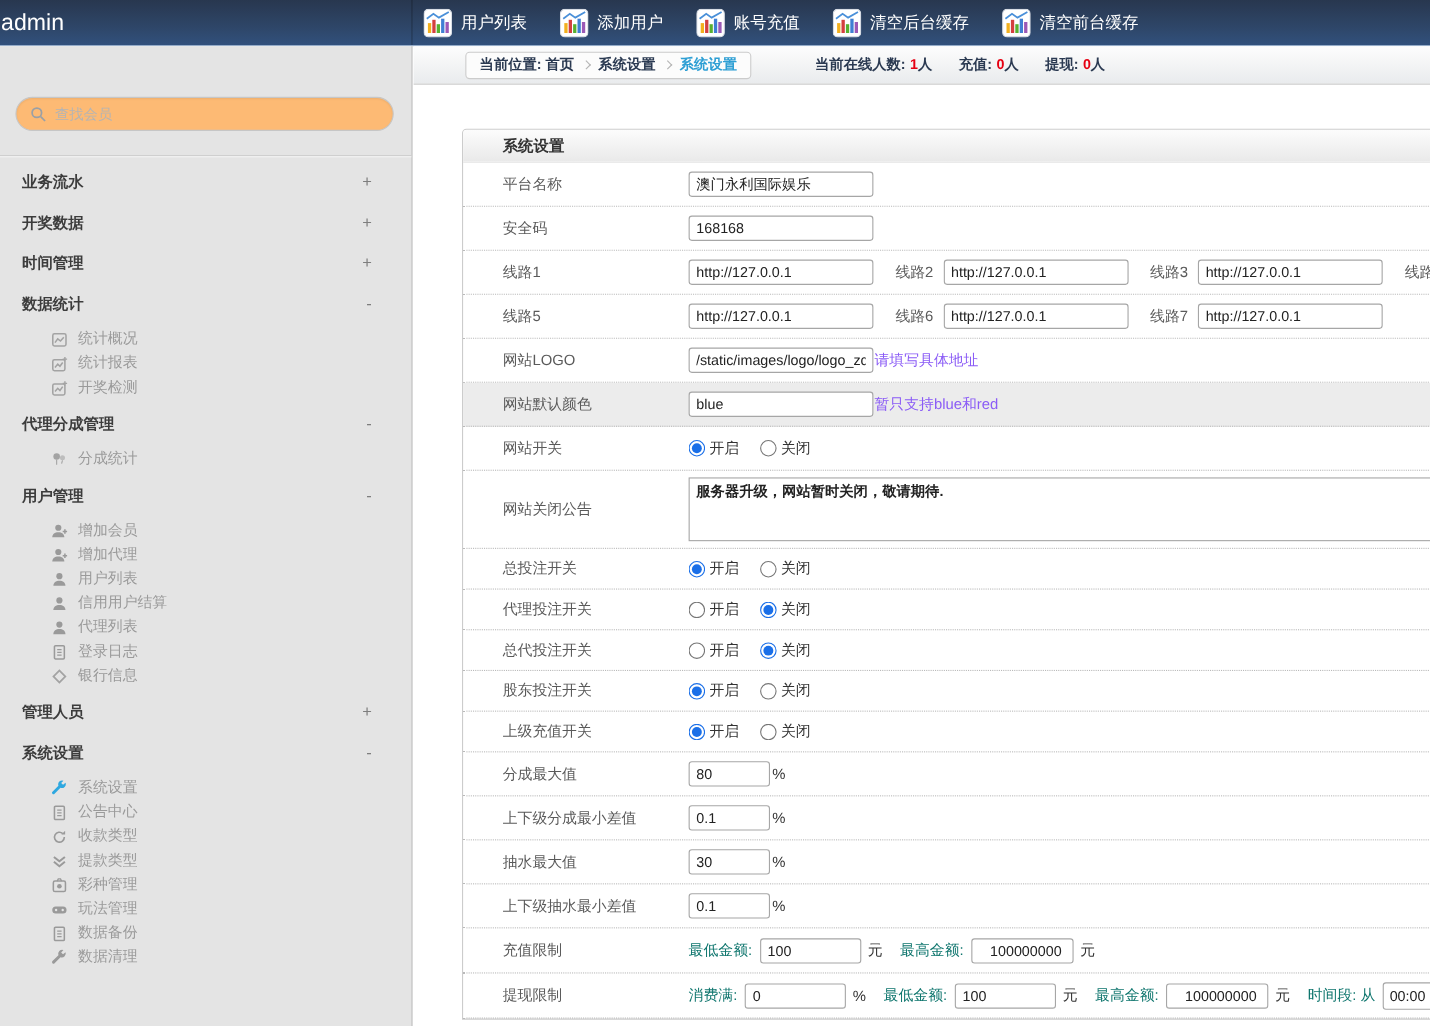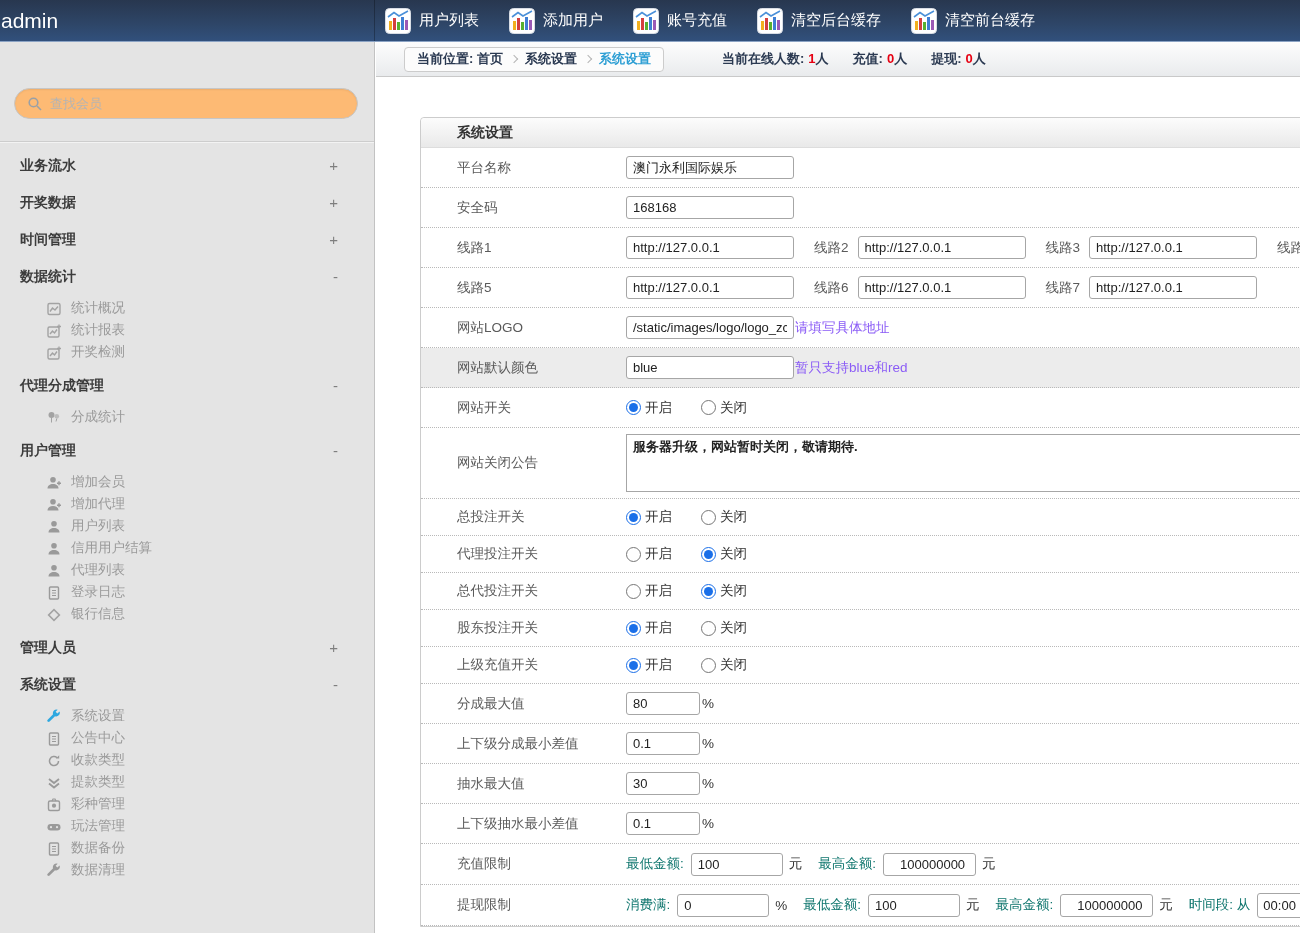--- a/index.html
+++ b/index.html
@@ -13,21 +13,21 @@
   .logo { width: 375px; color: #fff; font-size: 21px; padding-left: 1px; flex: none;
     border-right: 1px solid rgba(0,0,0,.28); height: 100%; display: flex; align-items: center; }
   .topnav { display: flex; align-items: center; gap: 30px; padding-left: 10px; }
   .nav-item { display: flex; align-items: center; gap: 8px; color: #fff; font-size: 15px; cursor: pointer; white-space: nowrap; }
   .nav-icon { width: 26px; height: 26px; flex: none; }
 
   
   .subbar { position: absolute; left: 376px; top: 42px; right: 0; height: 35px;
     background: linear-gradient(#fdfdfd, #e9ebed); border-bottom: 1px solid #c9c9c9;
     display: flex; align-items: center; }
-  .crumbbox { margin-left: 28px; background: #fcfcfc; border: 1px solid #ccc; border-radius: 4px;
+  .crumbbox { margin-left: 47px; background: #fcfcfc; border: 1px solid #ccc; border-radius: 4px;
     height: 25px; display: flex; align-items: center; padding: 0 12px; font-size: 13px;
     font-weight: bold; color: #2b3a52; white-space: nowrap; }
   .crumb { color: #2b3a52; cursor: pointer; }
   .crumb.active { color: #2e9fd4; }
   .crumb-sep { width: 6px; height: 6px; border-top: 1px solid #b5b5b5; border-right: 1px solid #b5b5b5;
     transform: rotate(45deg); display: inline-block; margin: 0 8px; }
   .stats { margin-left: 58px; display: flex; gap: 24px; font-size: 13px; font-weight: bold; color: #2b3a52; white-space: nowrap; }
   .stat .red { color: #e60012; margin-left: 4px; }
 
   
@@ -61,21 +61,21 @@
   .frow.sw { min-height: 37px; }
   .flabel { width: 205px; padding-left: 36px; flex: none; color: #5a5a5a; }
   .tin { height: 23px; border: 1px solid #a6a6a6; border-radius: 3px; padding: 0 6px;
     font-size: 13px; color: #222; width: 168px; background: #fff; outline: none; }
   .tin.w-pct { width: 74px; }
   .tin.w-money { width: 92px; }
   .tin.w-big { width: 93px; padding-left: 16px; }
   .hint { color: #8b5cf6; margin-left: 1px; }
   .lines { display: flex; align-items: center; }
   .line-lb { margin-left: 20px; margin-right: 9px; color: #5a5a5a; }
-  .radios { display: flex; align-items: center; gap: 29px; }
+  .radios { display: flex; align-items: center; gap: 19px; }
   .radios label { display: flex; align-items: center; gap: 4px; color: #333; cursor: pointer; }
   .radios input[type=radio] { width: 15px; height: 15px; accent-color: #1a6fe8; margin: 0; cursor: pointer; }
   .notice-ta { width: 940px; height: 58px; border: 1px solid #a6a6a6; margin: 6px 0; padding: 3px 6px;
     font-size: 13px; font-weight: bold; color: #222; resize: none; outline: none;
     font-family: "Liberation Sans", "DejaVu Sans", sans-serif; }
   .unit { margin: 0 16px 0 6px; color: #333; }
   .unit.last { margin-right: 0; }
   .il { margin-right: 7px; color: #0f766e; }
   .timebox { width: 72px; height: 25px; border: 1px solid #a6a6a6; border-radius: 3px;
     display: flex; align-items: center; justify-content: space-between; padding: 0 5px;

